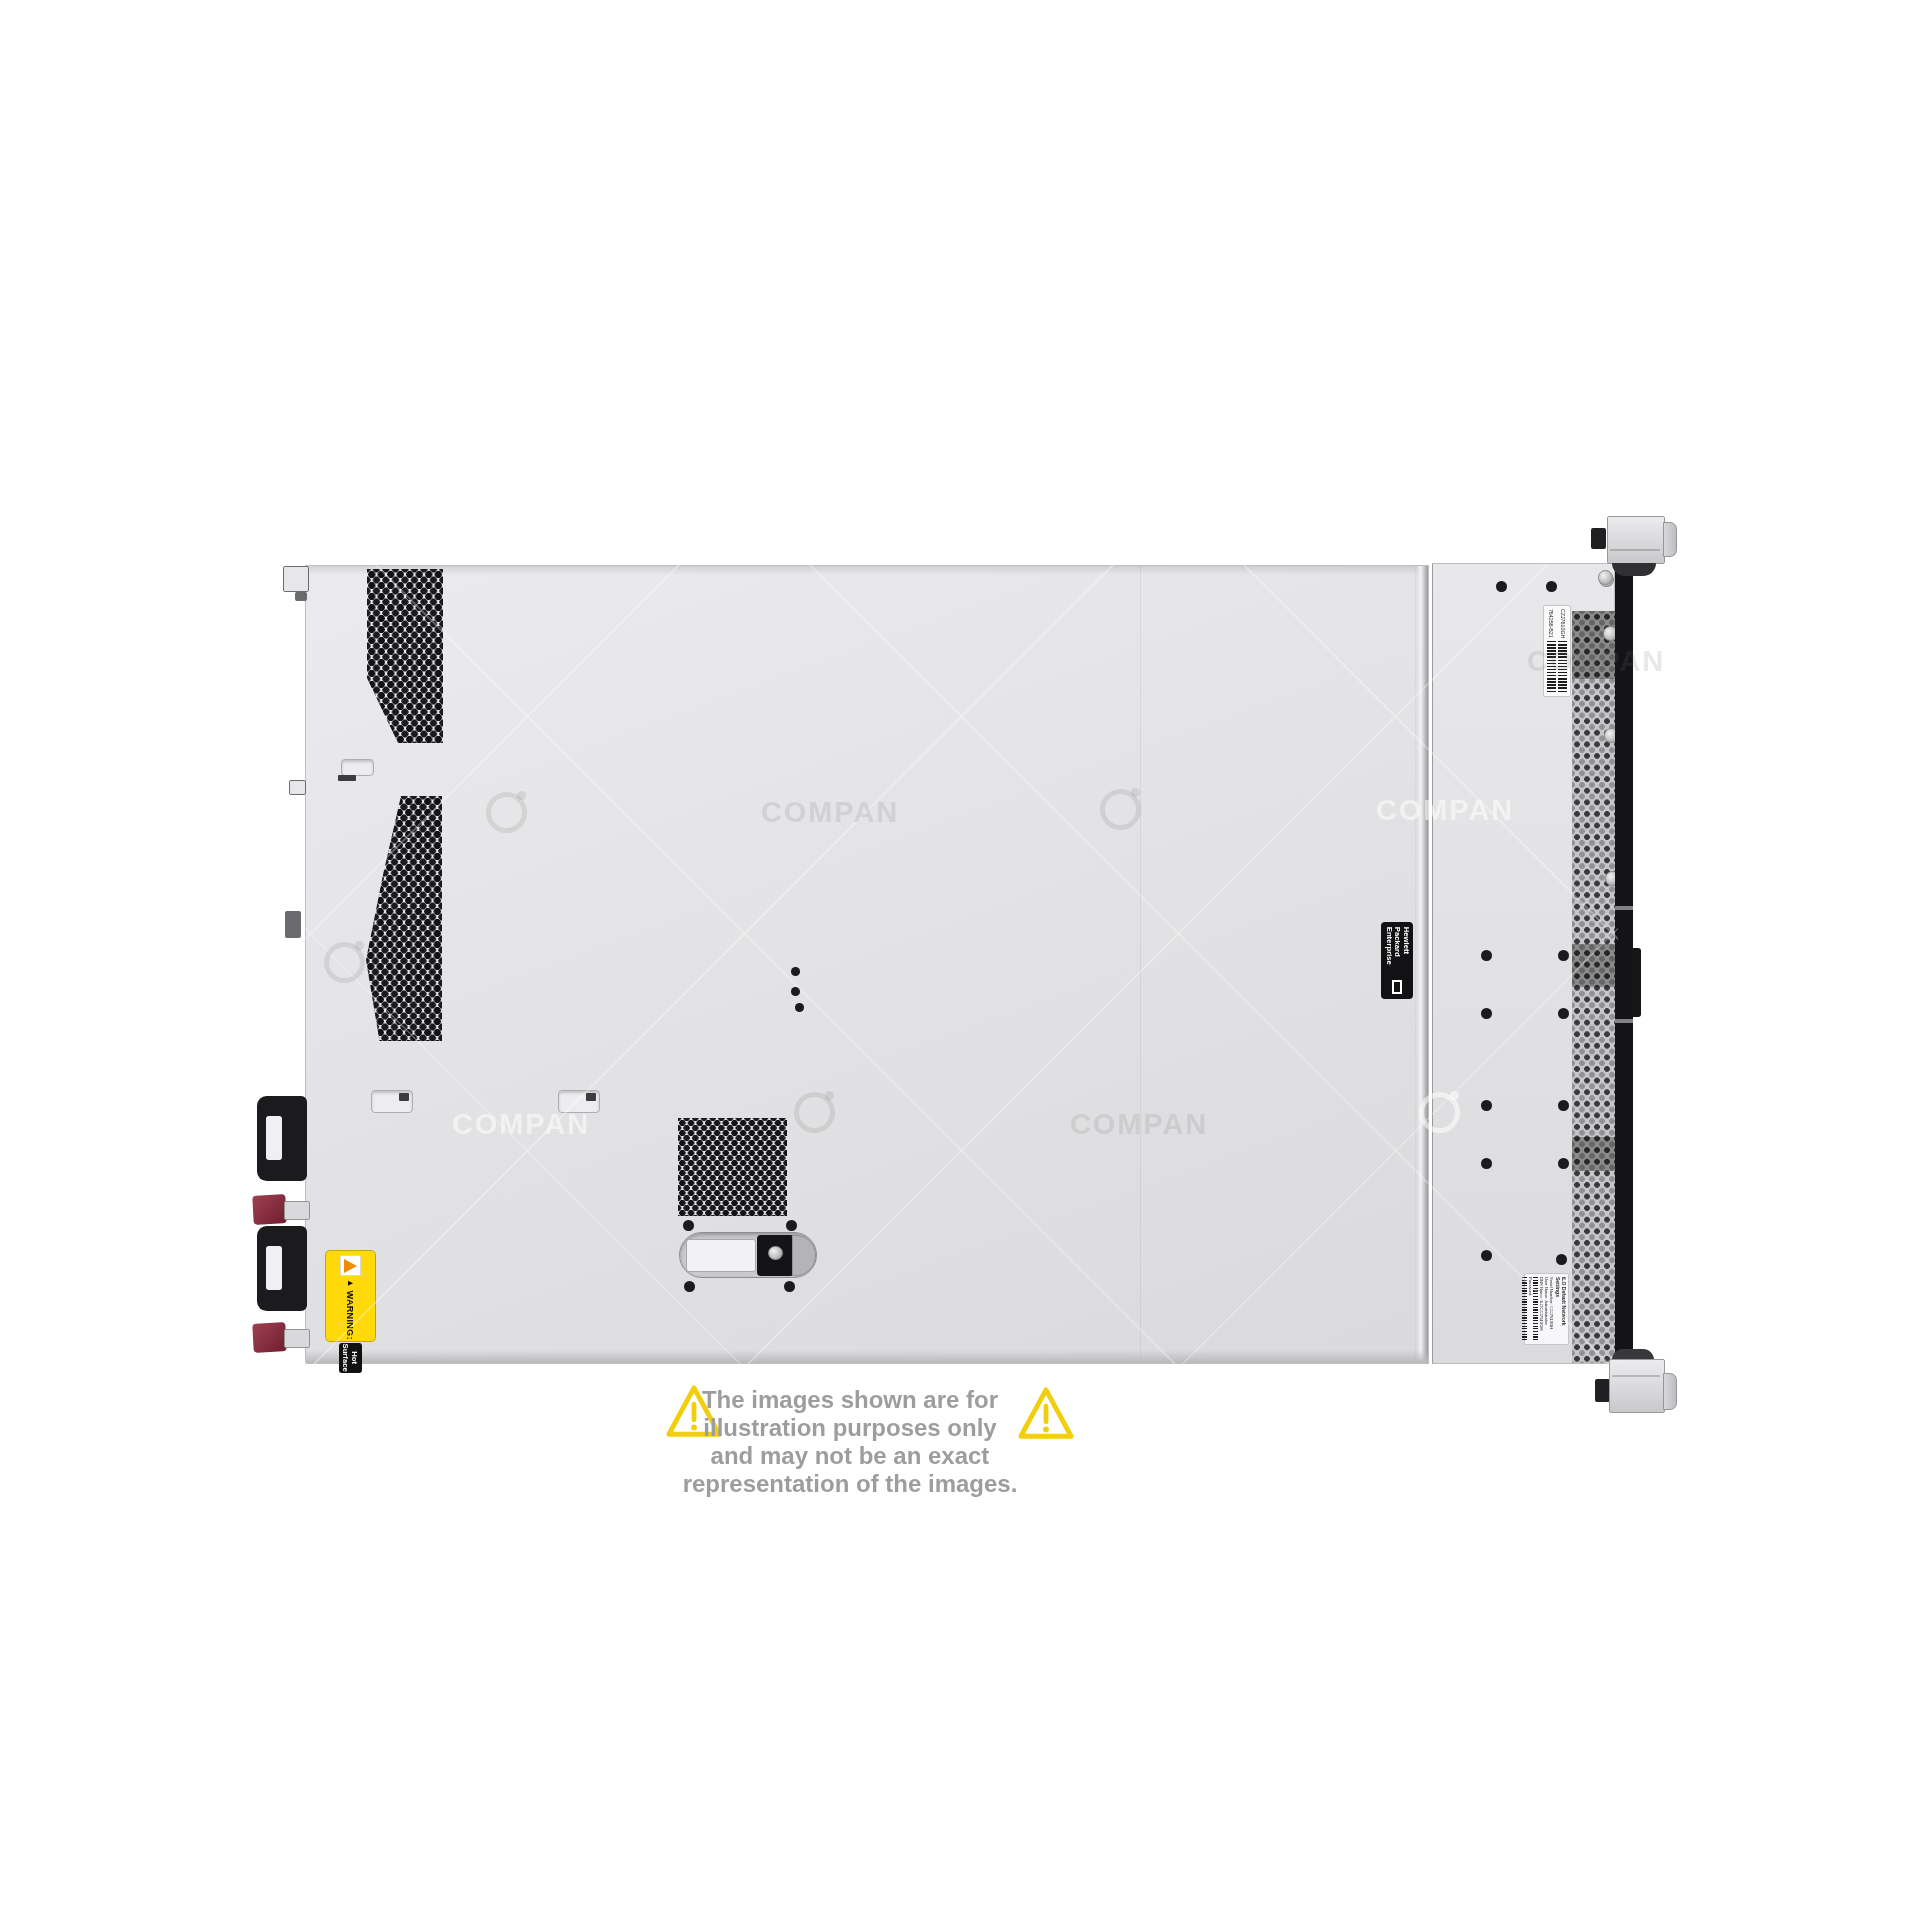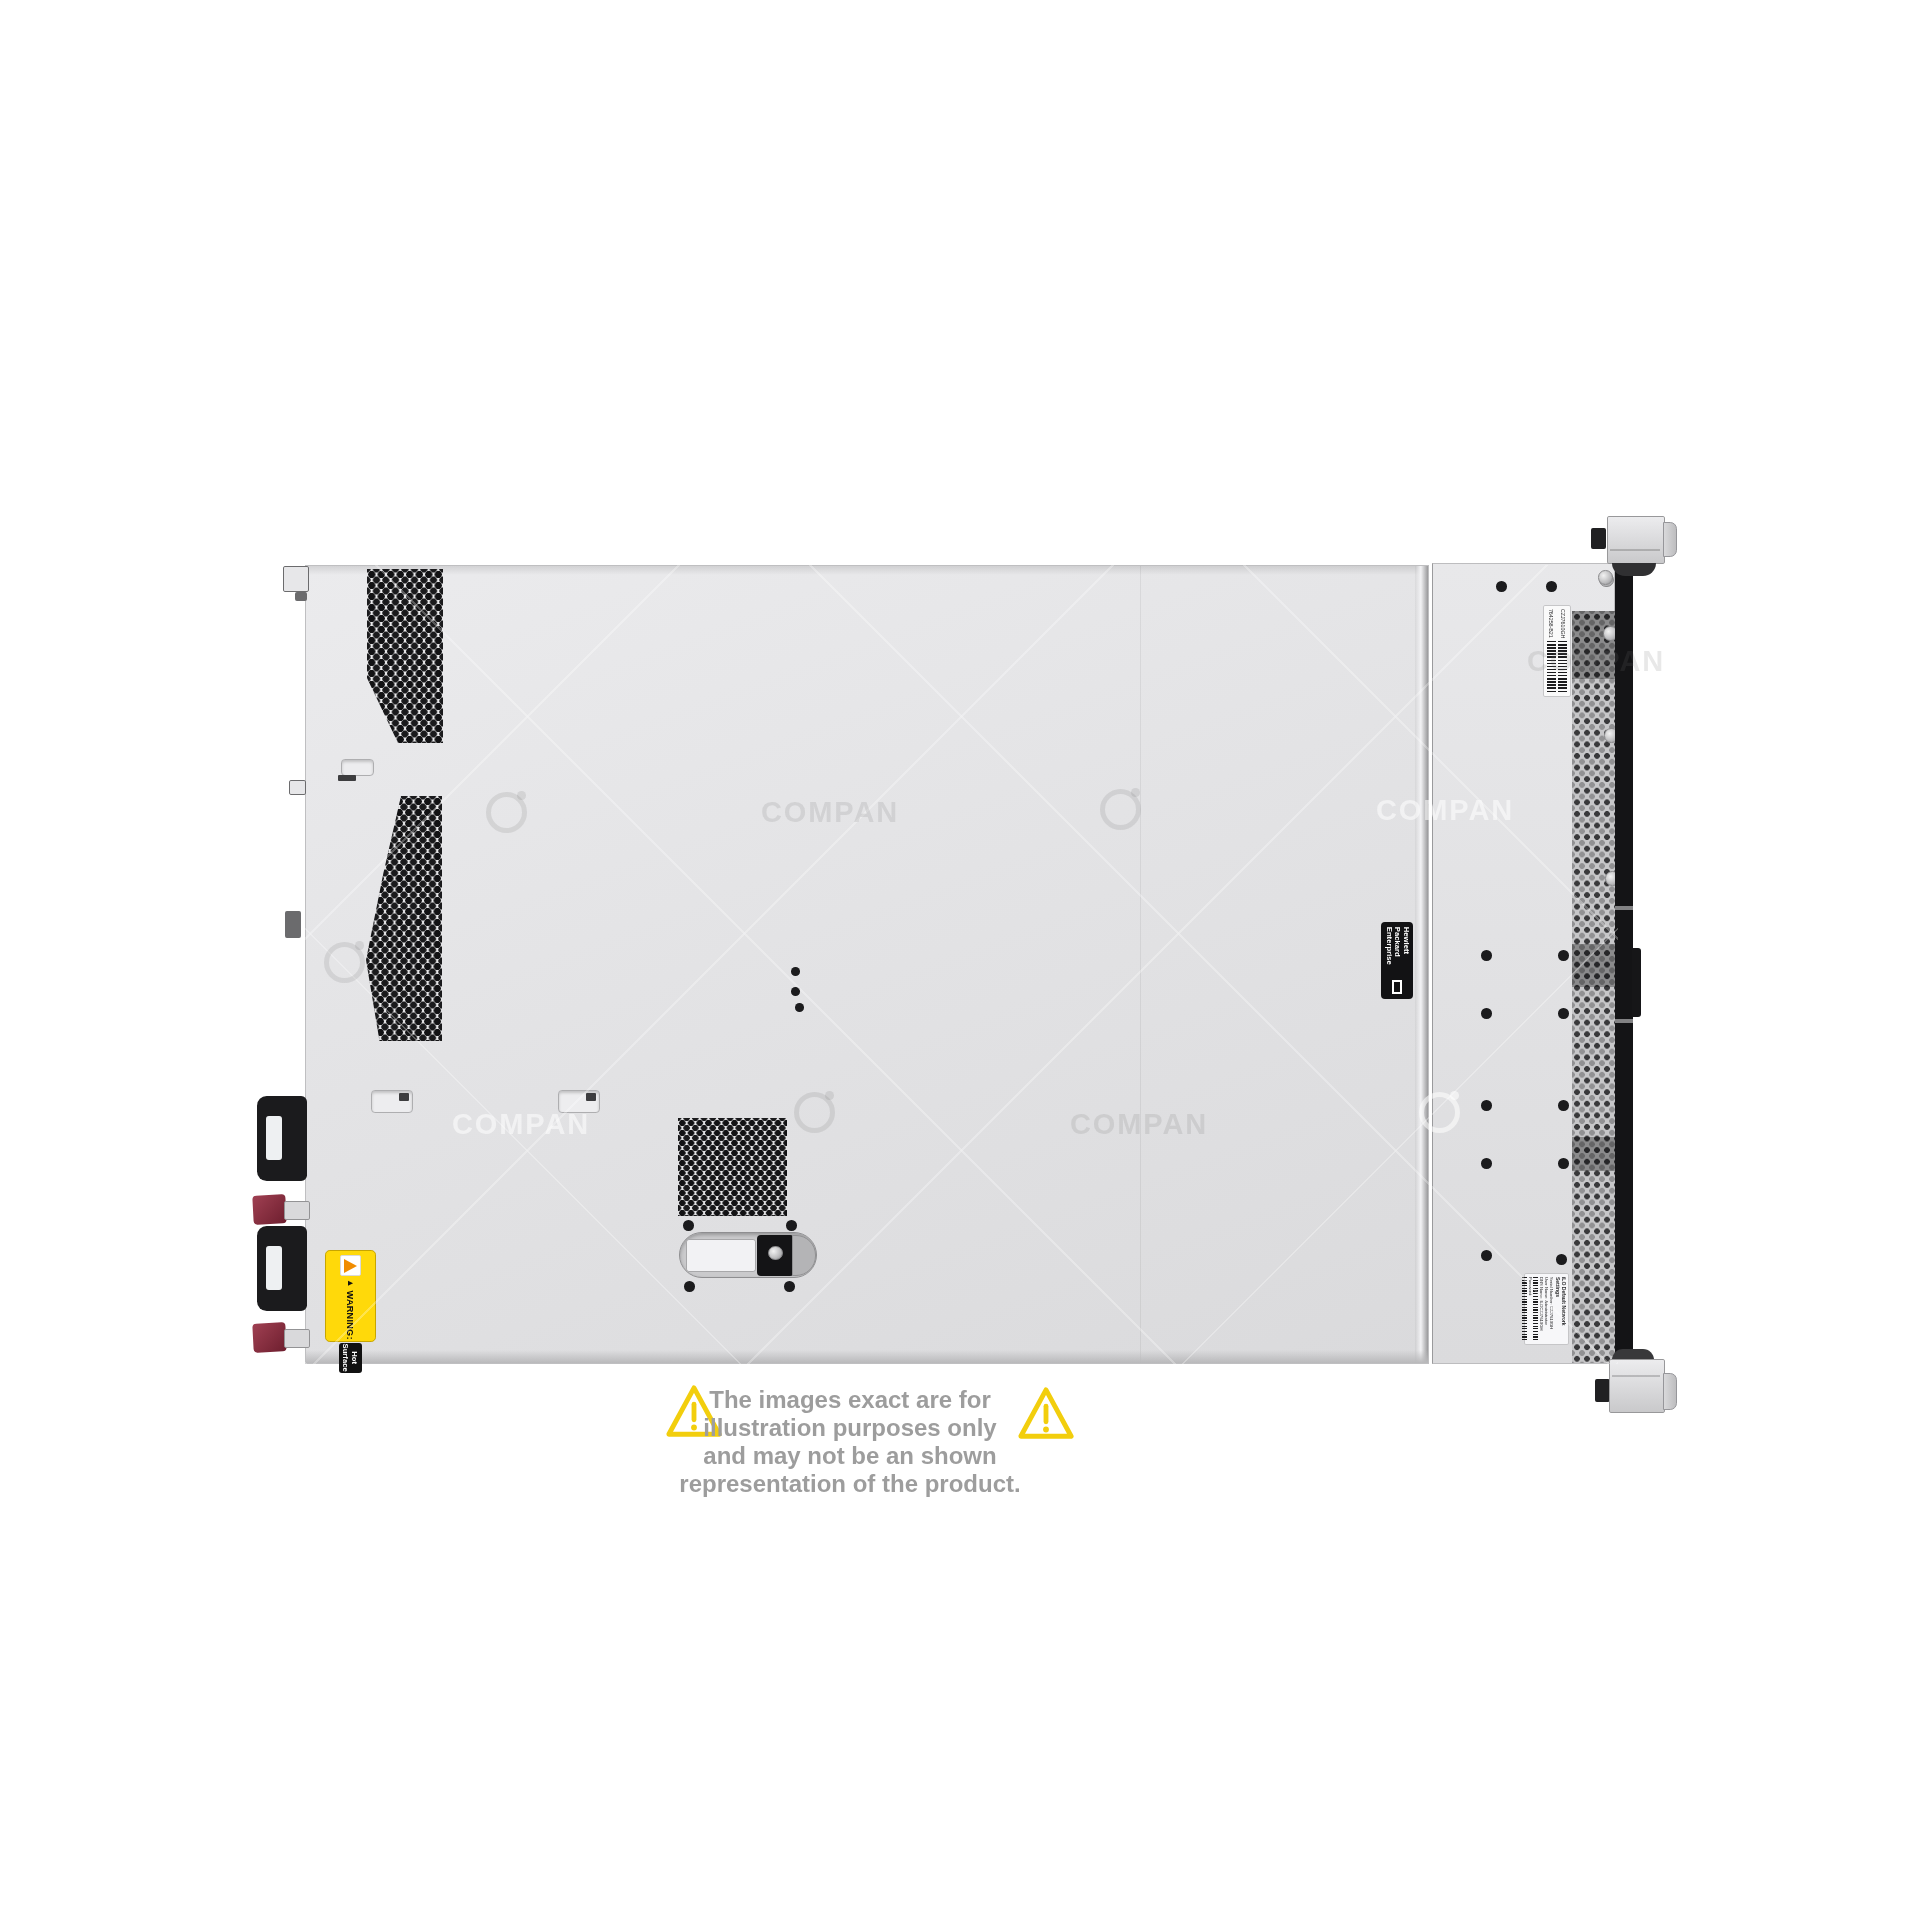--- a/index.html
+++ b/index.html
@@ -335,22 +335,22 @@
 
   <div class="abs" style="left:664px;top:1381px;">
     <svg class="tri-svg" width="60" height="62" viewBox="0 0 62 64">
       <path d="M31 7 L57 55 L5 55 Z" fill="none" stroke="#f2ce0d" stroke-width="5" stroke-linejoin="round"></path>
       <line x1="31" y1="24" x2="31" y2="40" stroke="#f2ce0d" stroke-width="5" stroke-linecap="round"></line>
       <circle cx="31" cy="48" r="3" fill="#f2ce0d"></circle>
     </svg>
   </div>
 
   <div class="abs disclaimer-text">
-    <div>The images exact are for illustration purposes only</div>
-    <div>and may not be an shown representation of the product.</div>
+    <div>The images shown are for illustration purposes only</div>
+    <div>and may not be an exact representation of the images.</div>
   </div>
 
   <div class="abs" style="left:1016px;top:1383px;">
     <svg class="tri-svg" width="60" height="62" viewBox="0 0 62 64">
       <path d="M31 7 L57 55 L5 55 Z" fill="none" stroke="#f2ce0d" stroke-width="5" stroke-linejoin="round"></path>
       <line x1="31" y1="24" x2="31" y2="40" stroke="#f2ce0d" stroke-width="5" stroke-linecap="round"></line>
       <circle cx="31" cy="48" r="3" fill="#f2ce0d"></circle>
     </svg>
   </div>
 

